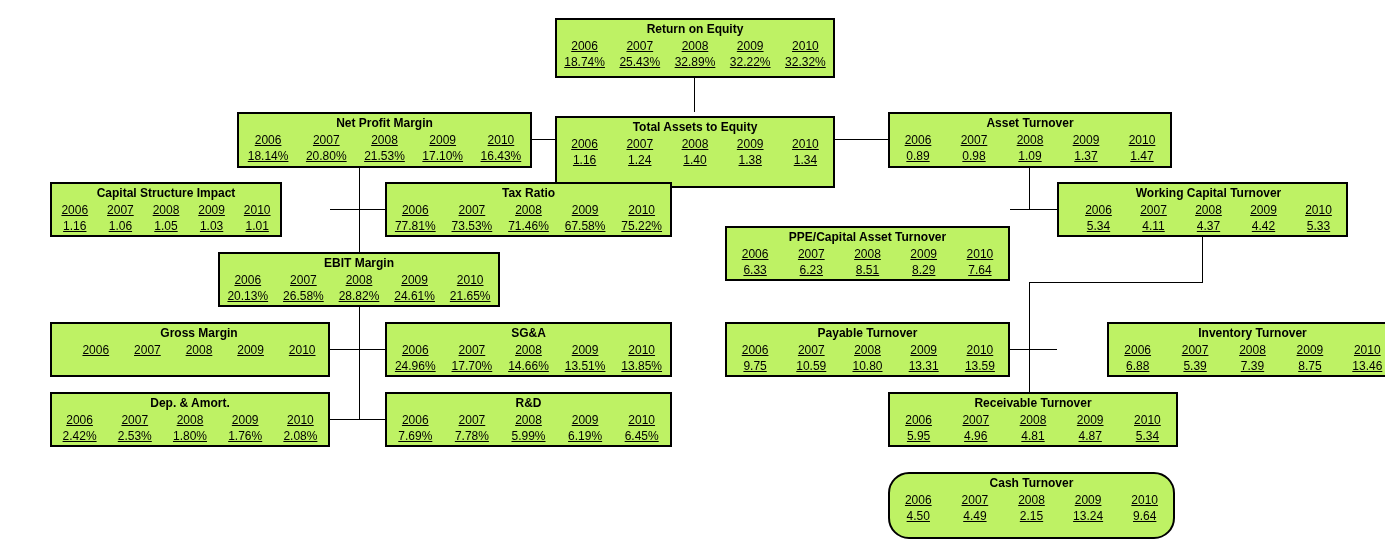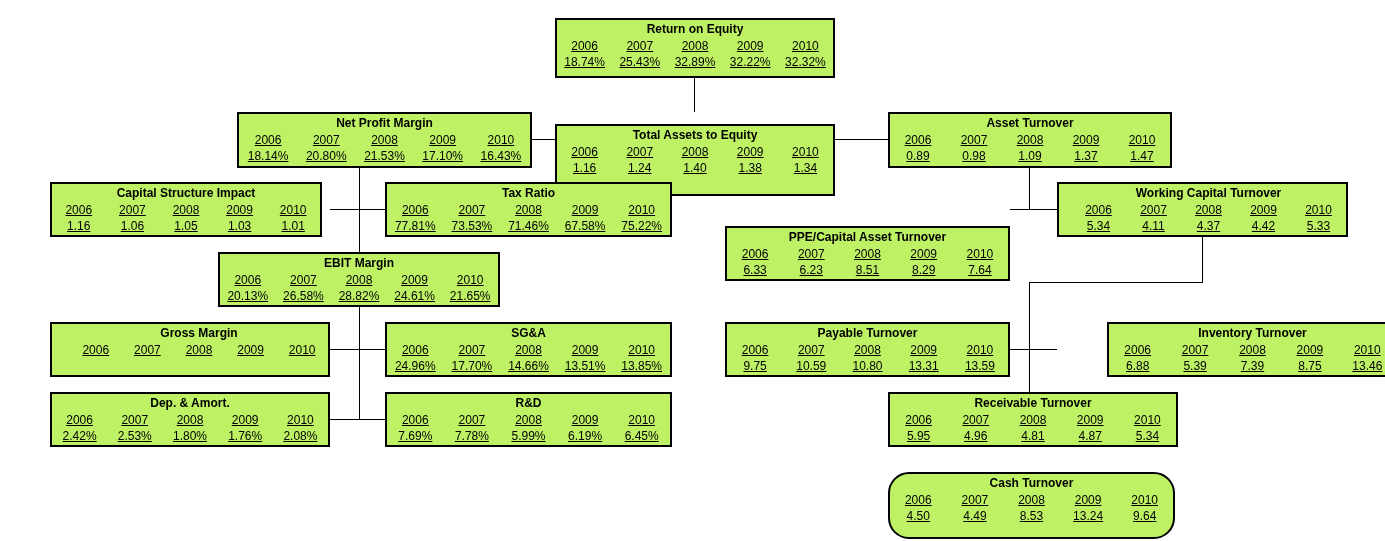--- a/index.html
+++ b/index.html
@@ -87,21 +87,21 @@
     </div>
     <div class="row">
       <span>18.14%</span>
         <span>20.80%</span>
         <span>21.53%</span>
         <span>17.10%</span>
         <span>16.43%</span>
     </div>
   </div>
 
-  <div class="box" style="left:555px;top:124px;width:280px;height:72px;">
+  <div class="box" style="left:555px;top:116px;width:280px;height:72px;">
     <div class="title">Total Assets to Equity</div>
     <div class="row">
       <span>2006</span>
         <span>2007</span>
         <span>2008</span>
         <span>2009</span>
         <span>2010</span>
     </div>
     <div class="row">
       <span>1.16</span>
@@ -123,21 +123,21 @@
     </div>
     <div class="row">
       <span>0.89</span>
         <span>0.98</span>
         <span>1.09</span>
         <span>1.37</span>
         <span>1.47</span>
     </div>
   </div>
 
-  <div class="box" style="left:50px;top:182px;width:272px;height:55px;">
+  <div class="box" style="left:50px;top:182px;width:232px;height:55px;">
     <div class="title">Capital Structure Impact</div>
     <div class="row">
       <span>2006</span>
         <span>2007</span>
         <span>2008</span>
         <span>2009</span>
         <span>2010</span>
     </div>
     <div class="row">
       <span>1.16</span>
@@ -344,19 +344,19 @@
     <div class="row">
       <span>2006</span>
         <span>2007</span>
         <span>2008</span>
         <span>2009</span>
         <span>2010</span>
     </div>
     <div class="row">
       <span>4.50</span>
         <span>4.49</span>
-        <span>8.53</span>
+        <span>2.15</span>
         <span>13.24</span>
         <span>9.64</span>
     </div>
   </div>
 
 </div>
 
 </body></html>

